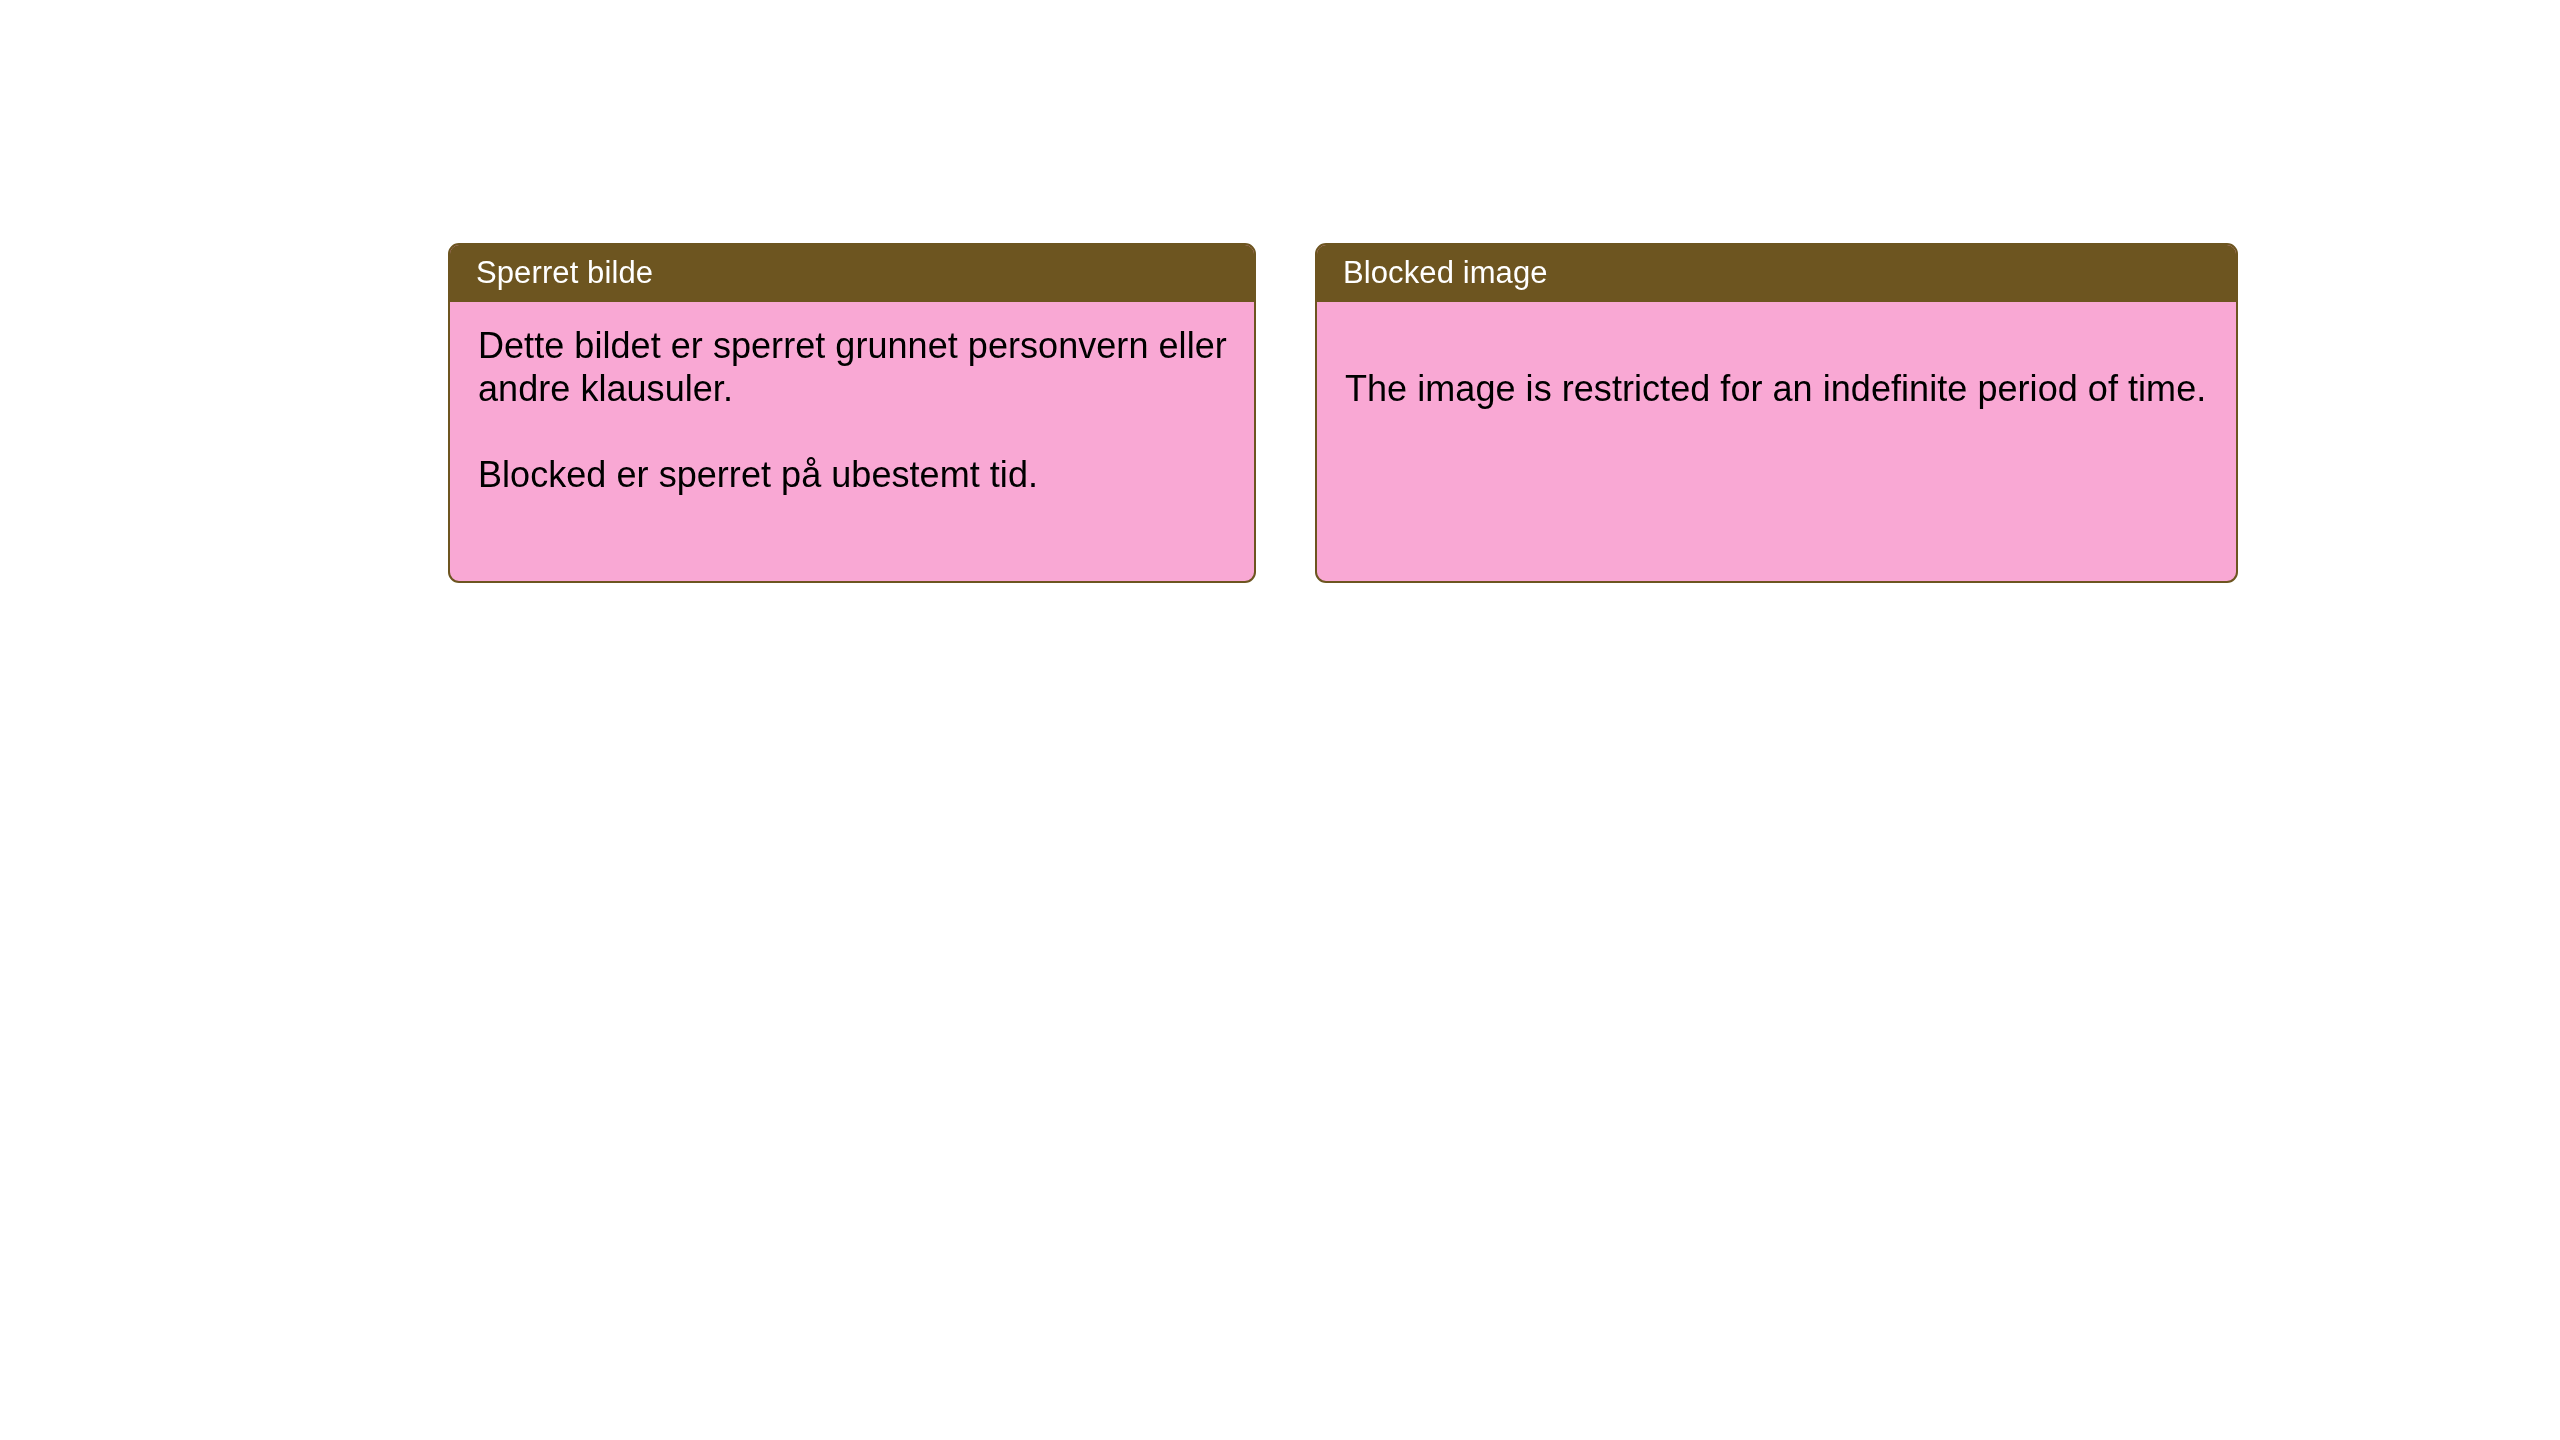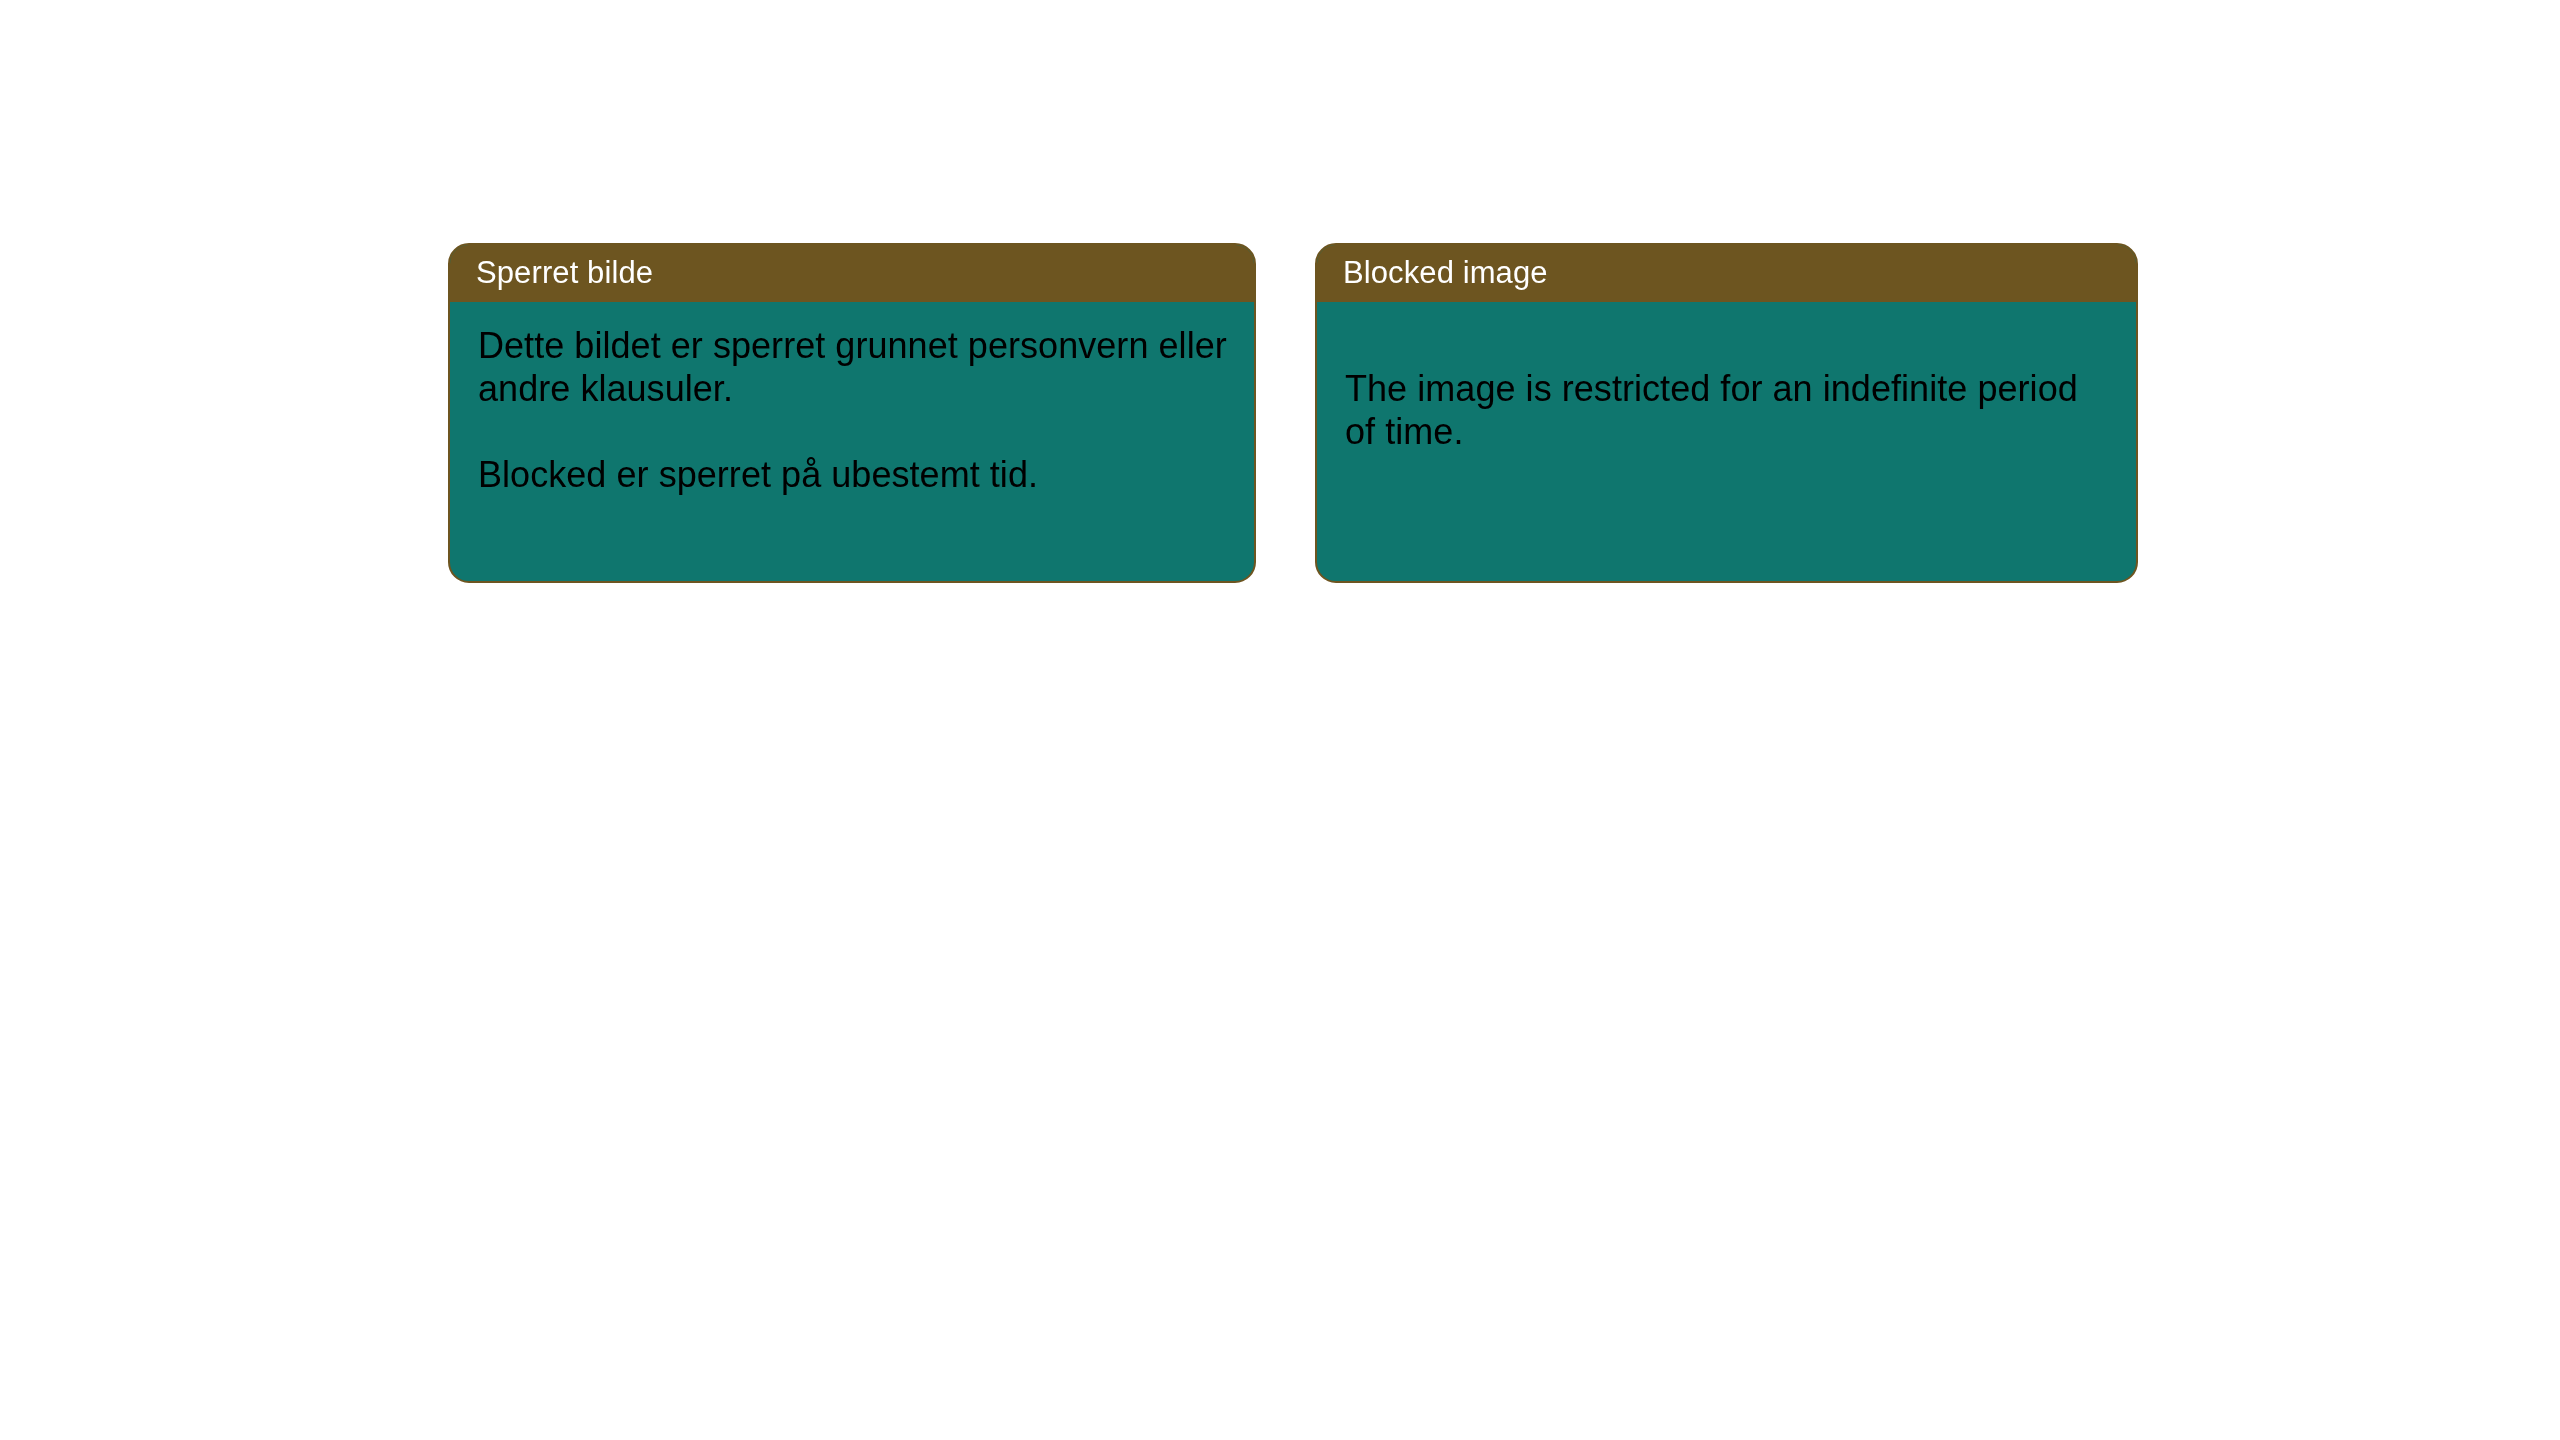--- a/index.html
+++ b/index.html
@@ -20,39 +20,39 @@
     position: absolute;
     left: 0;
     top: 0;
     width: 2560px;
     height: 1440px;
   }
 
   .notice-card {
     position: absolute;
     box-sizing: border-box;
-    background: #0f766e;
+    background: #f9a8d4;
     border: 2px solid #6d5520;
-    border-radius: 21px;
+    border-radius: 11px;
     overflow: hidden;
   }
 
   
   #card-no {
     left: 448px;
     top: 243px;
     width: 808px;
     height: 340px;
   }
 
   
   #card-en {
     left: 1315px;
     top: 243px;
-    width: 823px;
+    width: 923px;
     height: 340px;
   }
 
   .notice-header {
     box-sizing: border-box;
     height: 59px;
     background: #6d5520;
     margin: -2px -2px 0 -2px;
     border-top-left-radius: 10px;
     border-top-right-radius: 10px;

